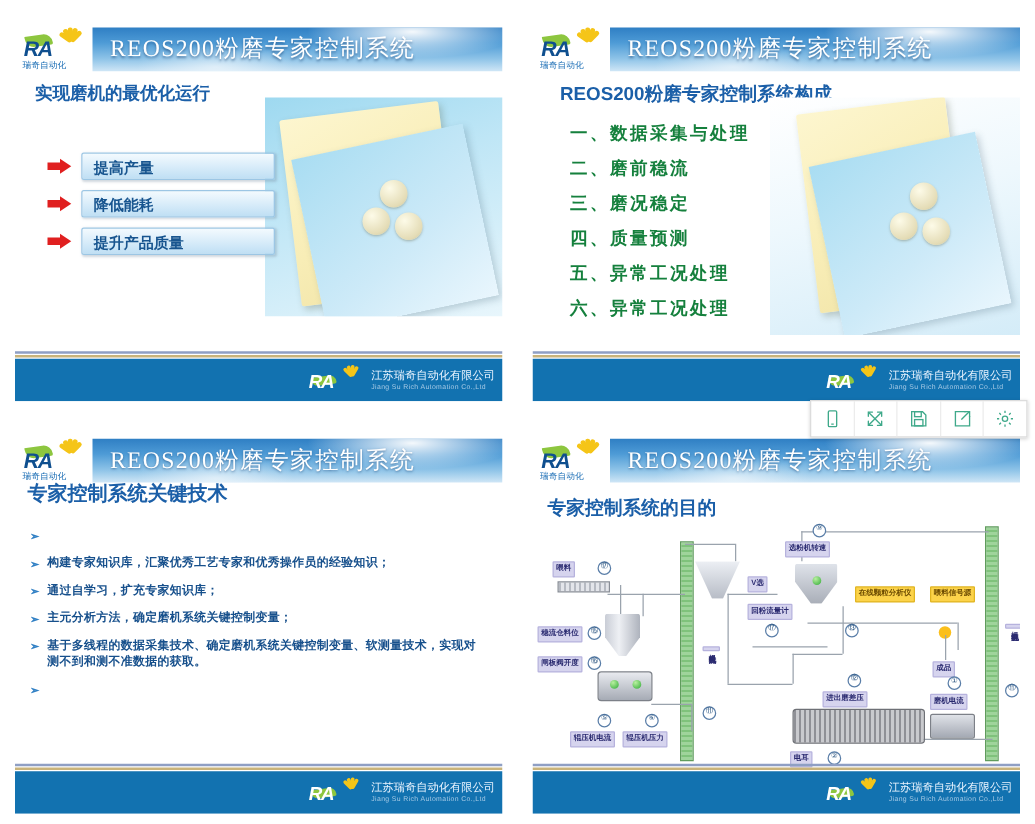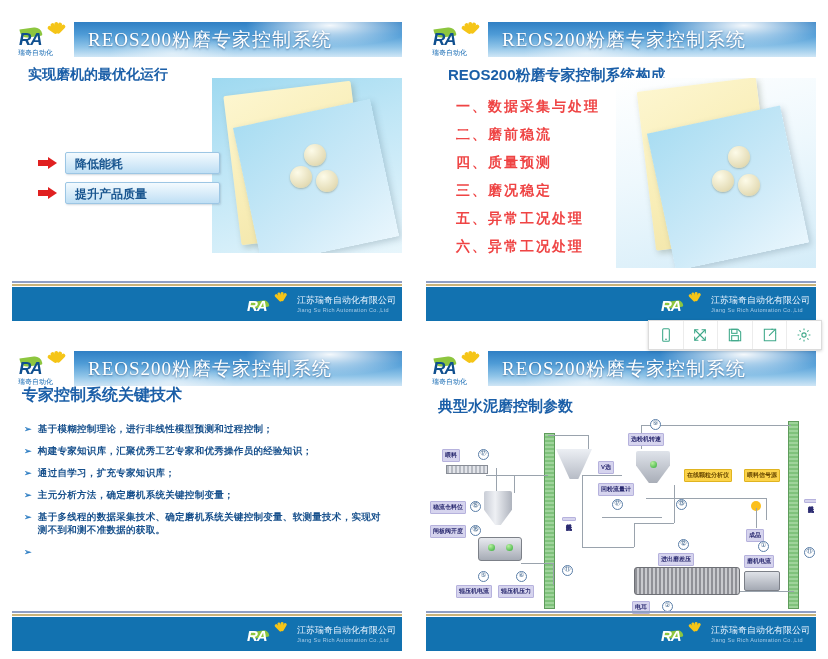--- a/index.html
+++ b/index.html
@@ -105,21 +105,21 @@
     box-sizing:border-box;overflow:hidden;white-space:nowrap;
   }
   
   .photo2{
     position:absolute;right:0px;top:60px;width:200px;height:190px;
     background:linear-gradient(165deg,#ffffff 0%,#eef8fd 45%,#d4ecf8 100%);
     overflow:hidden;
   }
   .numlist{position:absolute;left:30px;top:80px;}
   .numitem{
-    color:#ef4444;font-weight:bold;font-size:14px;letter-spacing:2px;
+    color:#15803d;font-weight:bold;font-size:14px;letter-spacing:2px;
     margin-bottom:10px;white-space:nowrap;
     font-family:"Liberation Serif","DejaVu Serif",serif;
   }
   
   .bullets{position:absolute;left:12px;top:76px;right:12px;}
   .bitem{
     display:flex;align-items:flex-start;margin-bottom:9px;
     color:#17508c;font-size:9.5px;line-height:13px;letter-spacing:.3px;
     font-family:"Liberation Serif","DejaVu Serif",serif;font-weight:bold;
   }
@@ -251,20 +251,24 @@
       <div class="stitle s1-title">实现磨机的最优化运行</div>
 
       <div class="photo">
         <div class="paper"></div>
         <div class="paper2"></div>
         <div class="coin" style="left:92px;top:66px"></div>
         <div class="coin" style="left:78px;top:88px"></div>
         <div class="coin" style="left:104px;top:92px"></div>
       </div>
 
+      <div class="boxrow" style="top:104px">
+        <span class="arrow"></span>
+        <span class="infobox">提高产量</span>
+      </div>
       <div class="boxrow" style="top:134px">
         <span class="arrow"></span>
         <span class="infobox">降低能耗</span>
       </div>
       <div class="boxrow" style="top:164px">
         <span class="arrow"></span>
         <span class="infobox">提升产品质量</span>
       </div>
 
       <div class="foot">
@@ -318,22 +322,22 @@
         <div class="paper" style="left:30px;top:6px;width:120px;height:160px;"></div>
         <div class="paper2" style="left:44px;top:40px;width:136px;height:140px;"></div>
         <div class="coin" style="left:112px;top:68px"></div>
         <div class="coin" style="left:96px;top:92px"></div>
         <div class="coin" style="left:122px;top:96px"></div>
       </div>
 
       <div class="numlist">
         <div class="numitem">一、数据采集与处理</div>
         <div class="numitem">二、磨前稳流</div>
+        <div class="numitem">三、磨况稳定</div>
         <div class="numitem">四、质量预测</div>
-        <div class="numitem">三、磨况稳定</div>
         <div class="numitem">五、异常工况处理</div>
         <div class="numitem">六、异常工况处理</div>
       </div>
 
       <div class="foot">
         <div class="rule1"></div>
         <div class="rule2"></div>
         <div class="bar"></div>
         <div class="foot-logo">
           <div class="fmark">
@@ -374,21 +378,20 @@
           <div class="cn">瑞奇自动化</div>
         </div>
         <div class="hdr-title">REOS200粉磨专家控制系统</div>
       </div>
 
       <div class="stitle s3-title">专家控制系统关键技术</div>
 
       <div class="bullets">
         <div class="bitem">
           <span class="bmark">➢</span>
-          <span>基于模糊控制理论，进行非线性模型预测和过程控制；</span>
         </div>
         <div class="bitem">
           <span class="bmark">➢</span>
           <span>构建专家知识库，汇聚优秀工艺专家和优秀操作员的经验知识；</span>
         </div>
         <div class="bitem">
           <span class="bmark">➢</span>
           <span>通过自学习，扩充专家知识库；</span>
         </div>
         <div class="bitem">
@@ -442,21 +445,21 @@
             <span class="ray" style="transform:rotate(20deg)"></span>
             <span class="ray" style="transform:rotate(45deg)"></span>
           </div>
           <div class="rd"></div>
           <div class="mark">RA</div>
           <div class="cn">瑞奇自动化</div>
         </div>
         <div class="hdr-title">REOS200粉磨专家控制系统</div>
       </div>
 
-      <div class="stitle s4-title">典型水泥磨控制参数</div>
+      <div class="stitle s4-title">专家控制系统的目的</div>
 
       <div class="diag">
 
         <div class="pipe" style="left:118px;top:20px;height:174px"></div>
         <div class="pipe" style="left:362px;top:8px;height:186px"></div>
 
         <div class="hline" style="left:122px;top:22px;width:40px"></div>
         <div class="vline" style="left:162px;top:22px;height:14px"></div>
         <div class="hline" style="left:215px;top:12px;width:150px"></div>
         <div class="vline" style="left:215px;top:12px;height:24px"></div>

